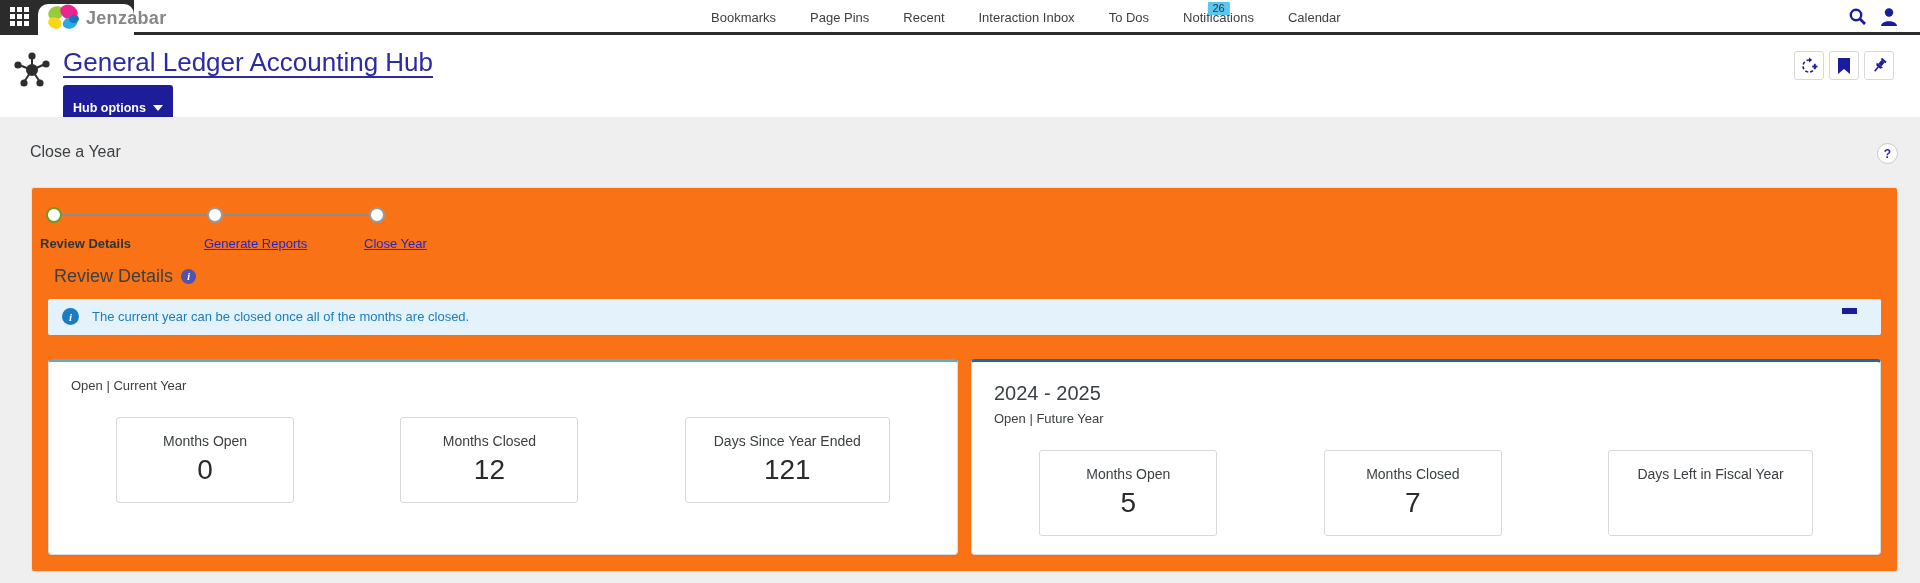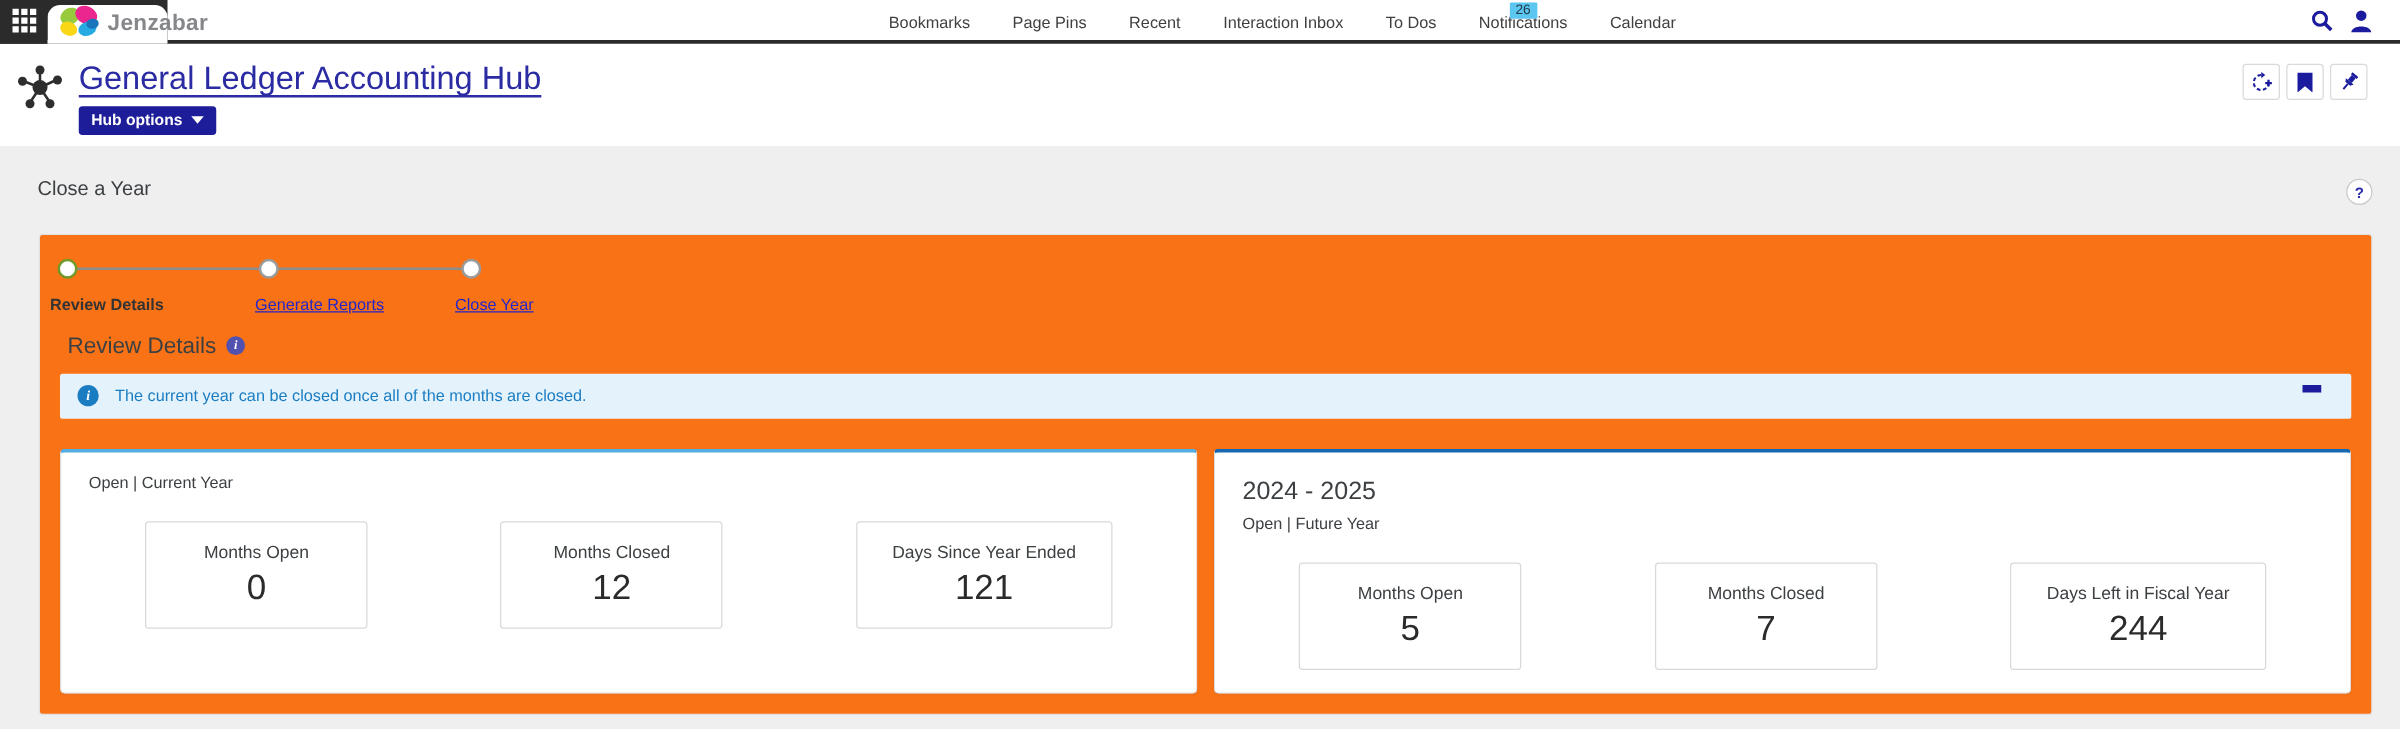--- a/index.html
+++ b/index.html
@@ -34,21 +34,21 @@
   .nav-icons svg { cursor:pointer; }
 
   
   .hub-header { position:relative; height:82px; background:#ffffff; }
   .hub-icon { position:absolute; left:12px; top:14px; }
   .hub-title { position:absolute; left:63px; top:12px; font-size:26px;
     font-weight:500; color:#2b2ba3; text-decoration:underline;
     text-underline-offset:5px; text-decoration-thickness:2px; cursor:pointer; }
   .hub-options-btn { position:absolute; left:63px; top:50px; background:#1d1d99;
     color:#ffffff; font-size:12.5px; font-weight:700; border:none; border-radius:3px;
-    padding:4px 10px 5px 10px; cursor:pointer; display:flex; align-items:center; gap:7px; }
+    padding:16px 10px 5px 10px; cursor:pointer; display:flex; align-items:center; gap:7px; }
   .caret-down { width:0; height:0; border-left:5px solid transparent;
     border-right:5px solid transparent; border-top:6px solid #ffffff; }
   .hub-actions { position:absolute; right:26px; top:16px; display:flex; gap:5px; }
   .icon-btn { width:30px; height:29px; background:#ffffff; border:1px solid #d9d9d9;
     border-radius:3px; display:flex; align-items:center; justify-content:center;
     cursor:pointer; }
 
   
   .page-area { position:relative; height:466px; background:#efefef; }
   .page-title { position:absolute; left:30px; top:26px; font-size:16px;
@@ -277,20 +277,19 @@
           <div class="stat">
             <div class="stat-label">Months Open</div>
             <div class="stat-value">5</div>
           </div>
           <div class="stat">
             <div class="stat-label">Months Closed</div>
             <div class="stat-value">7</div>
           </div>
           <div class="stat">
             <div class="stat-label">Days Left in Fiscal Year</div>
-            <div class="stat-value">244</div>
           </div>
         </div>
       </div>
 
     </div>
   </div>
 </div>
 
 </body></html>

